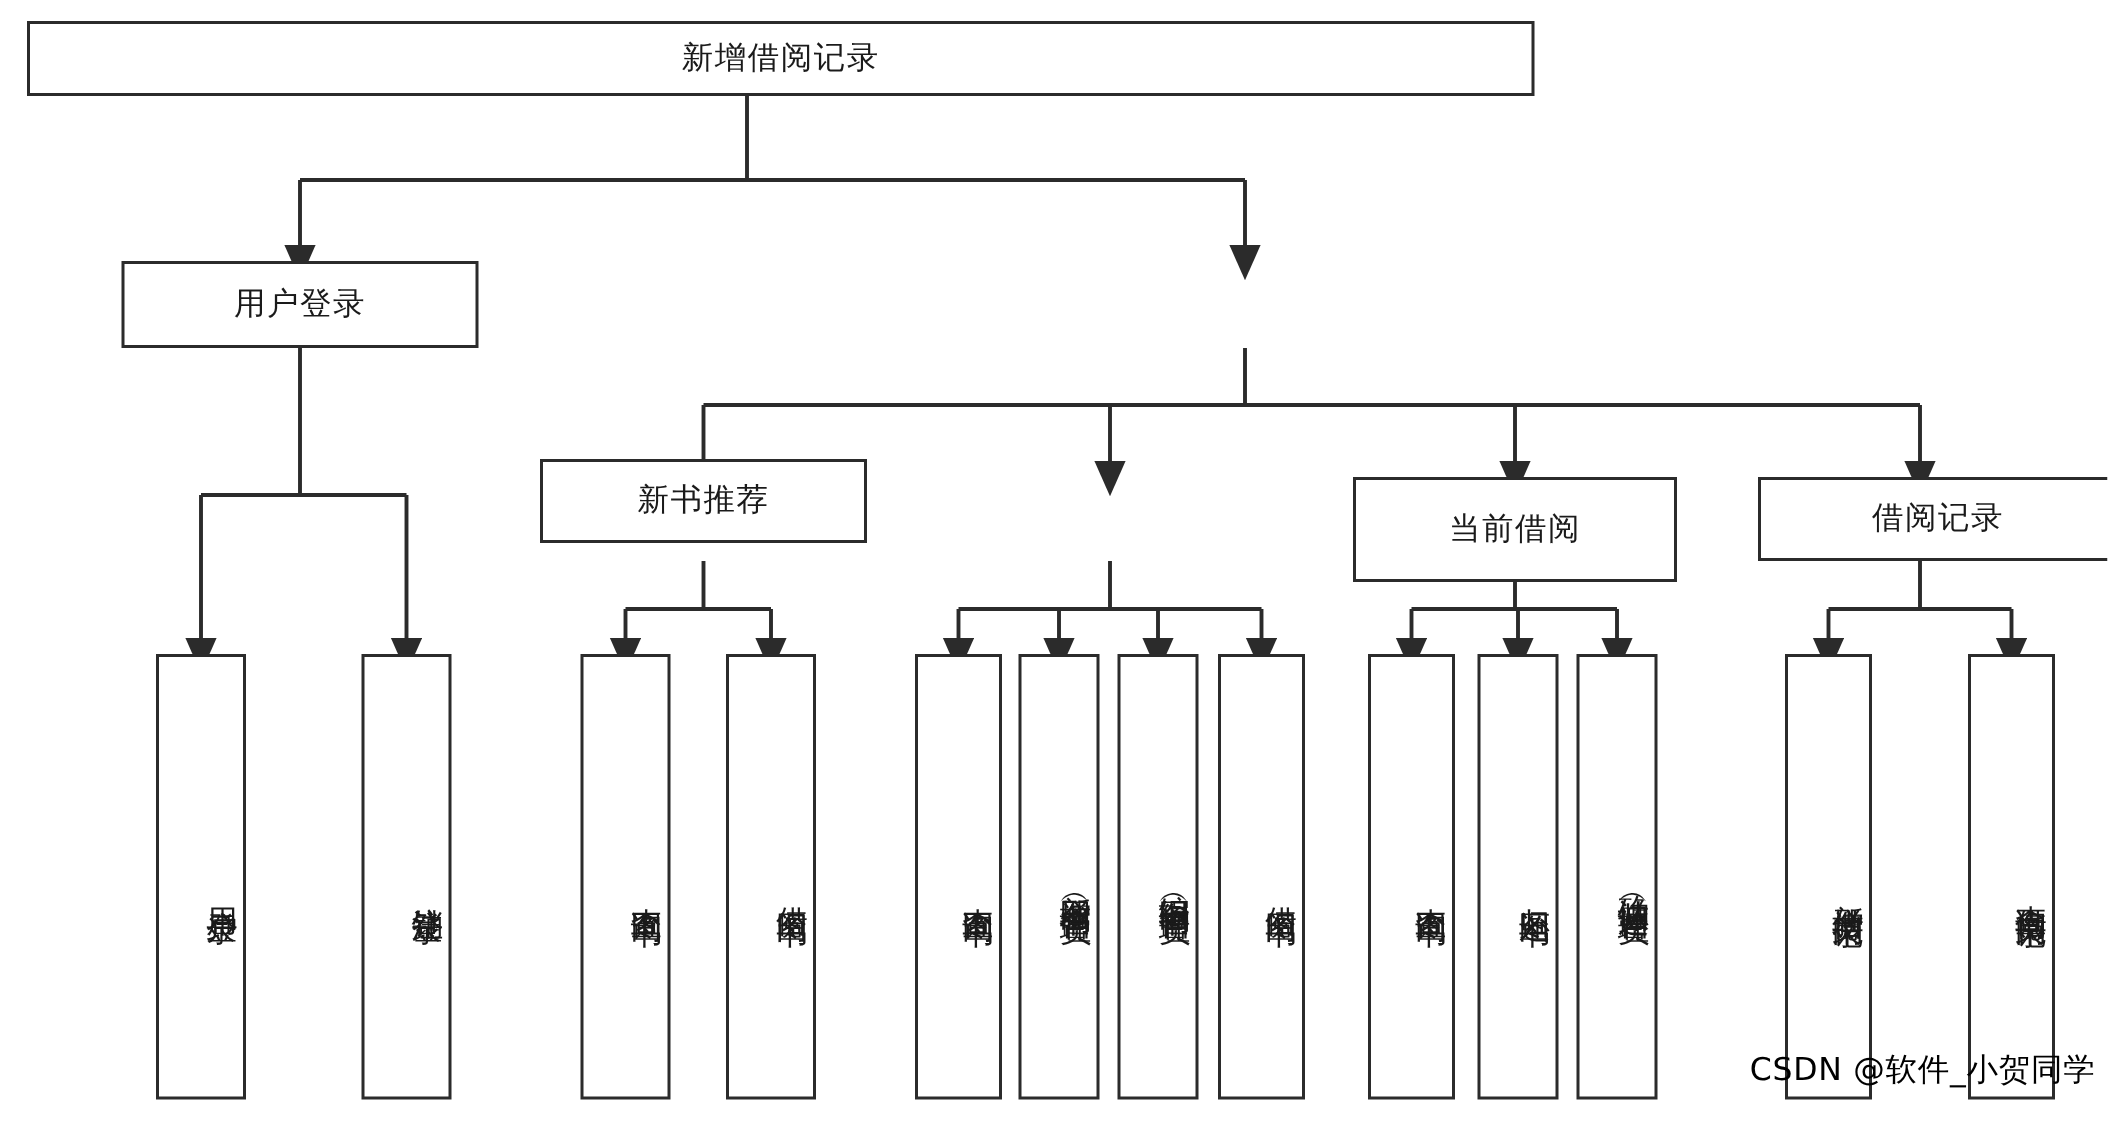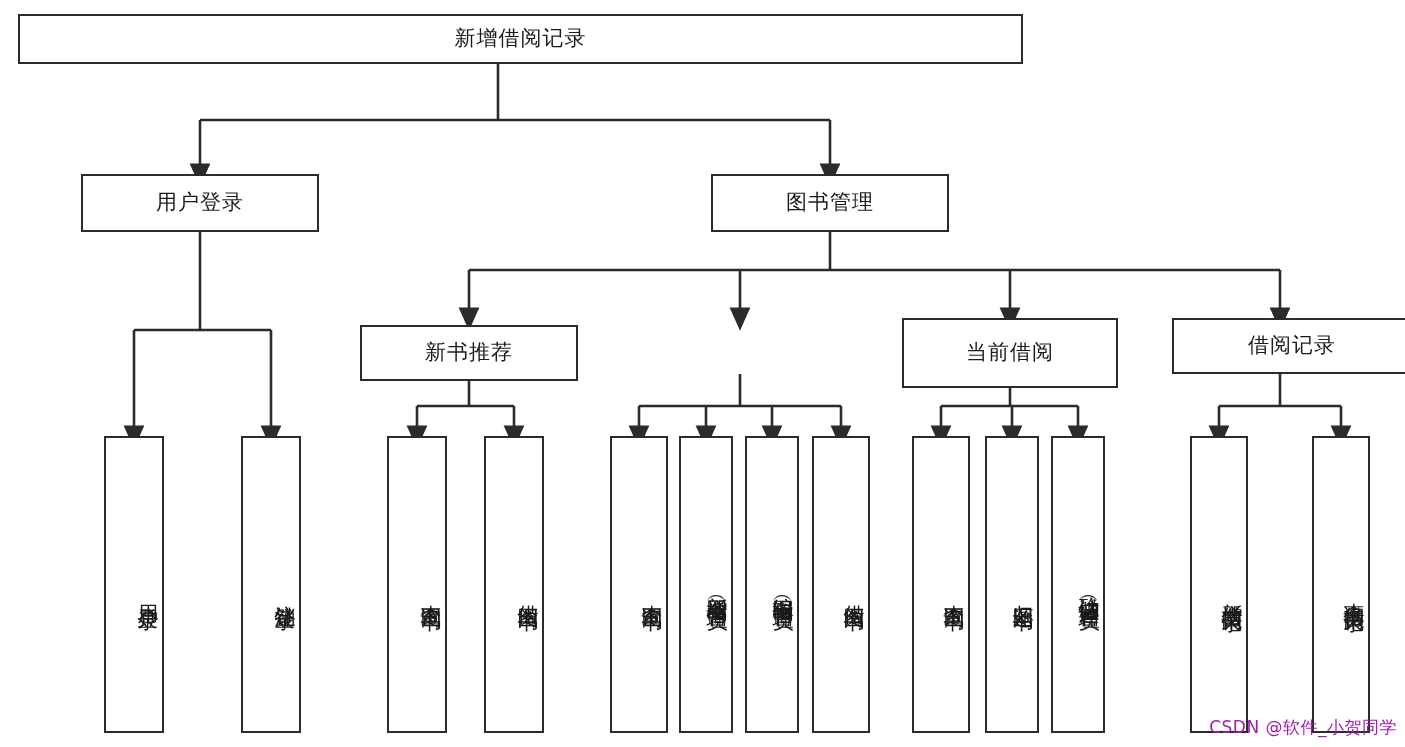--- a/index.html
+++ b/index.html
@@ -54,23 +54,23 @@
   .node.vert.tall {
     padding-top: 8px;
   }
   .node .label {
     display: block;
     white-space: pre-line;
   }
   #watermark {
     position: absolute;
     right: 8px;
-    bottom: 8px;
-    font-size: 17px;
-    color: #a21caf;
+    bottom: 20px;
+    font-size: 21px;
+    color: #000000;
     letter-spacing: 0.5px;
     white-space: nowrap;
     user-select: none;
   }
 </style>
 </head>
 <body>
 
 <div id="canvas">
 
@@ -124,25 +124,22 @@
     </g>
   </svg>
 
   <div class="node horiz" style="left:18px; top:14px; width:1005px; height:50px;">
     <span class="label">新增借阅记录</span>
   </div>
 
   <div class="node horiz" style="left:81px; top:174px; width:238px; height:58px;">
     <span class="label">用户登录</span>
   </div>
-  <div class="node horiz" style="left:711px; top:174px; width:238px; height:58px;">
-    <span class="label">图书管理</span>
-  </div>
 
-  <div class="node horiz" style="left:360px; top:325px; width:218px; height:56px;">
+  <div class="node horiz" style="left:360px; top:306px; width:218px; height:56px;">
     <span class="label">新书推荐</span>
   </div>
   <div class="node horiz" style="left:902px; top:318px; width:216px; height:70px;">
     <span class="label">当前借阅</span>
   </div>
   <div class="node horiz" style="left:1172px; top:318px; width:240px; height:56px;">
     <span class="label">借阅记录</span>
   </div>
 
   <div class="node vert" style="left:104px; top:436px; width:60px; height:297px;">

